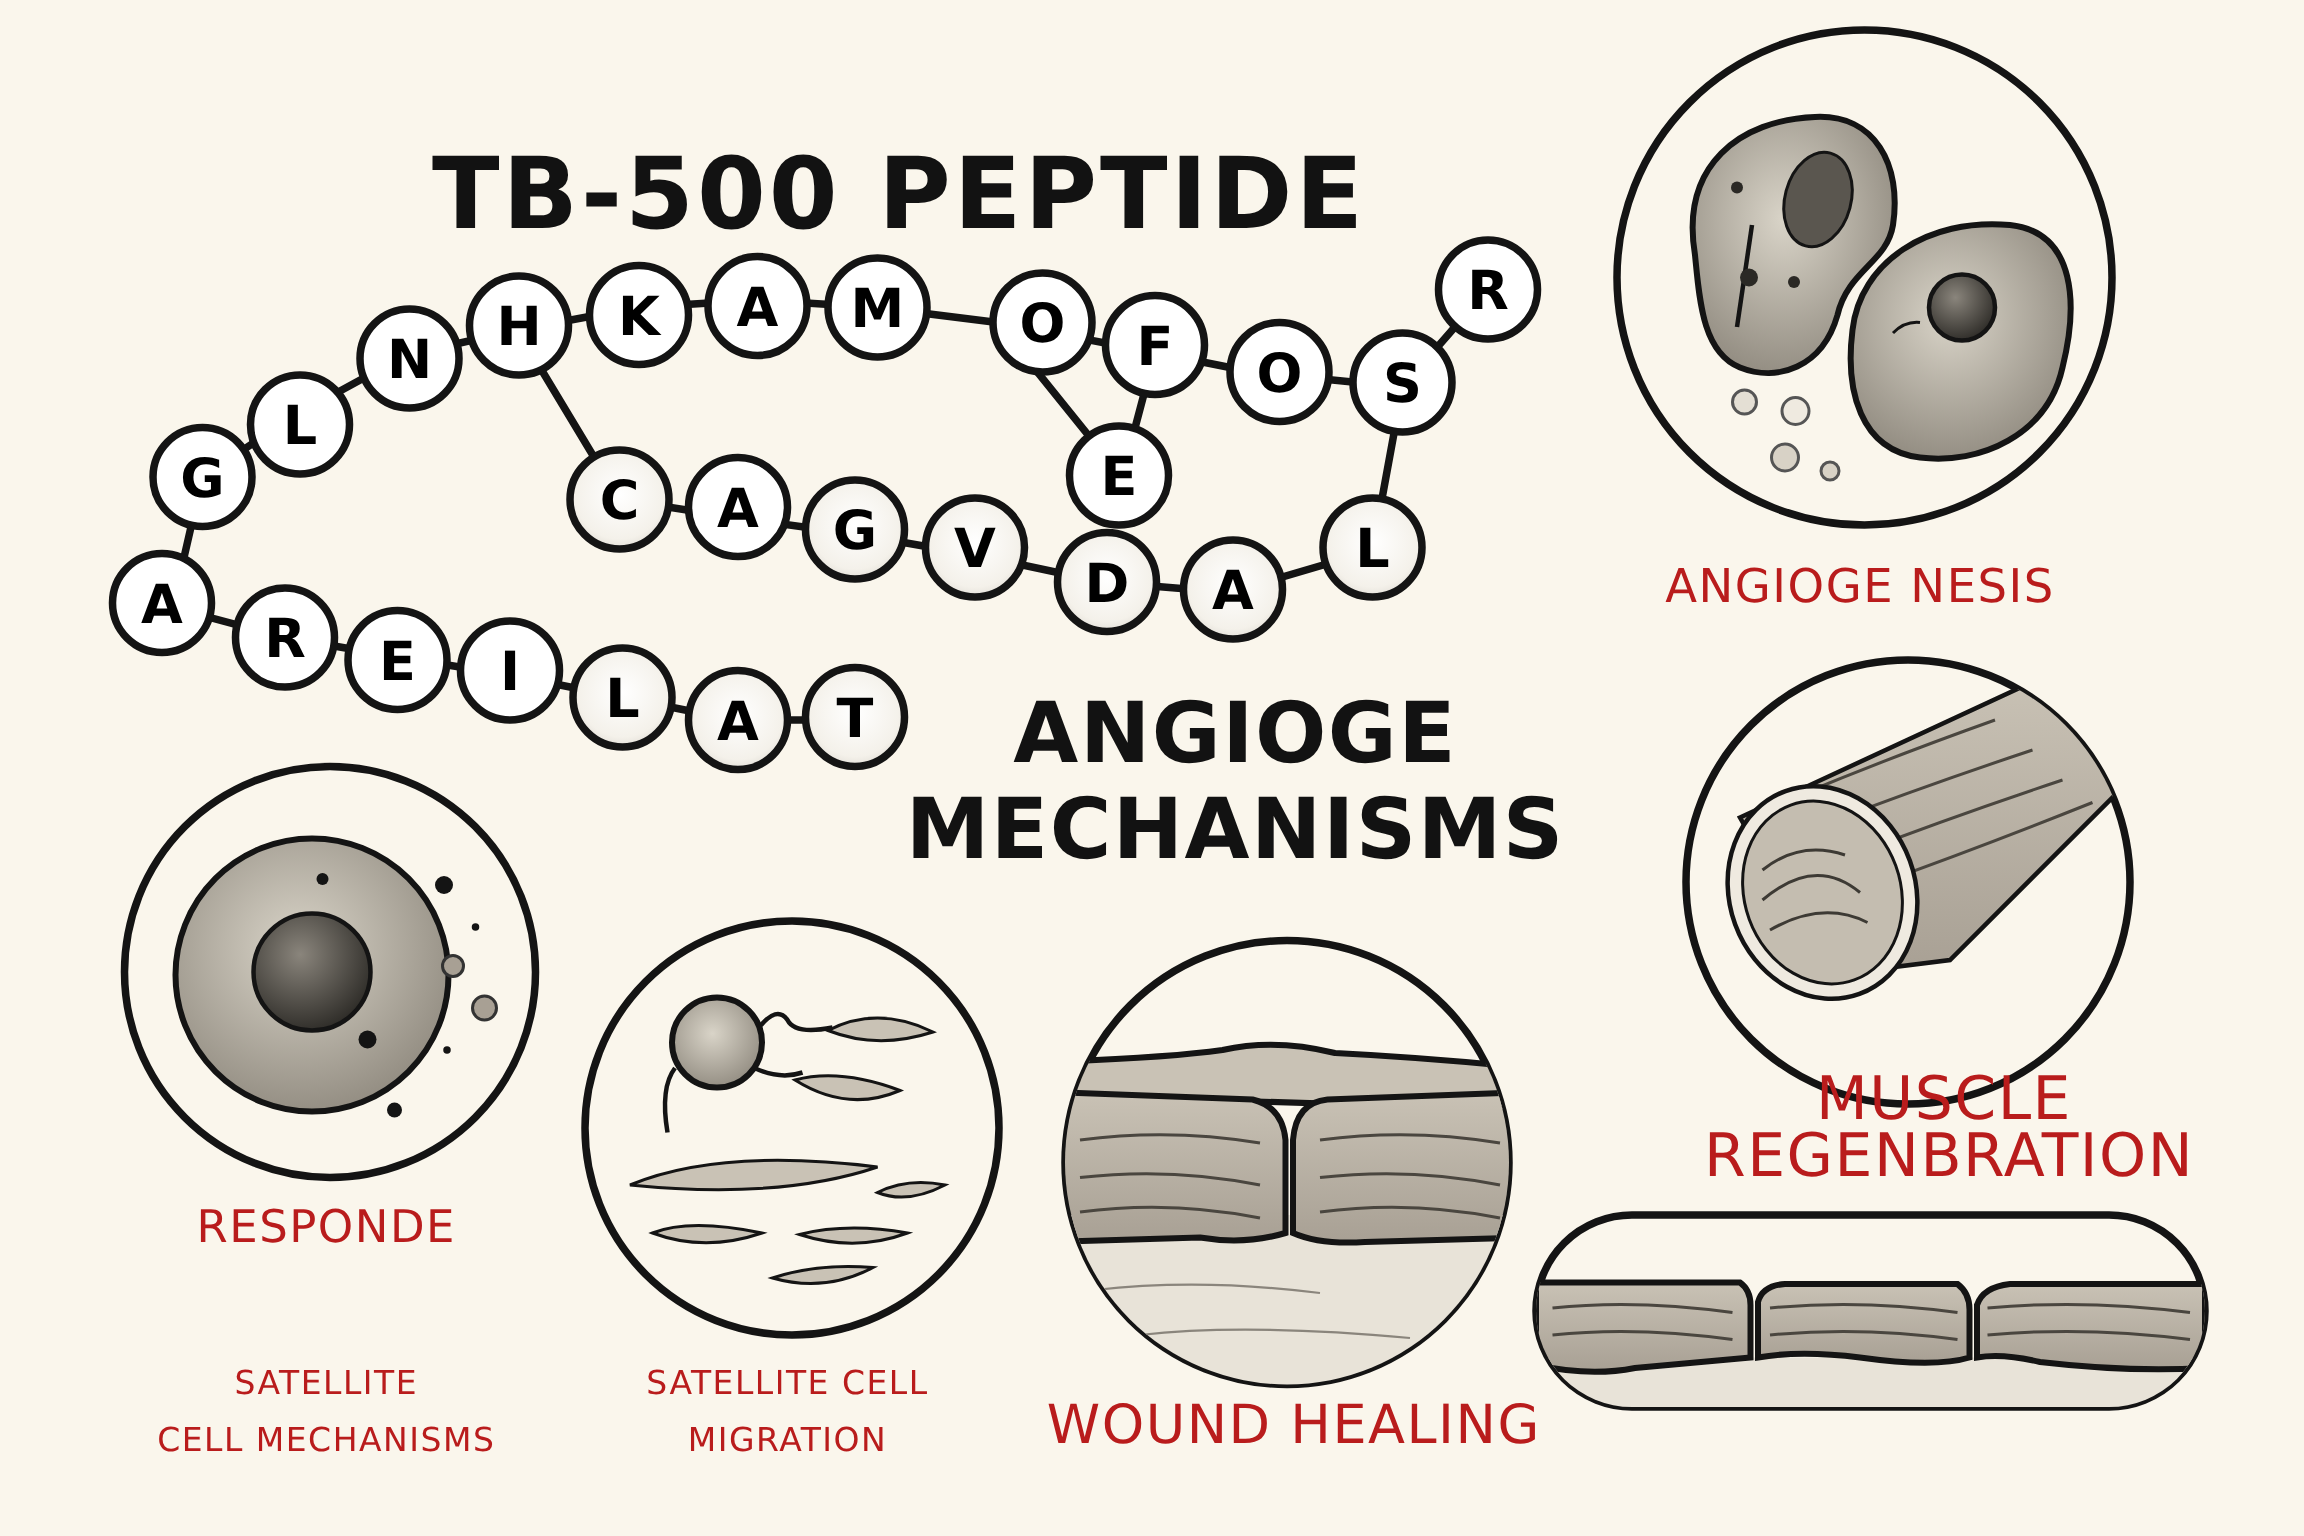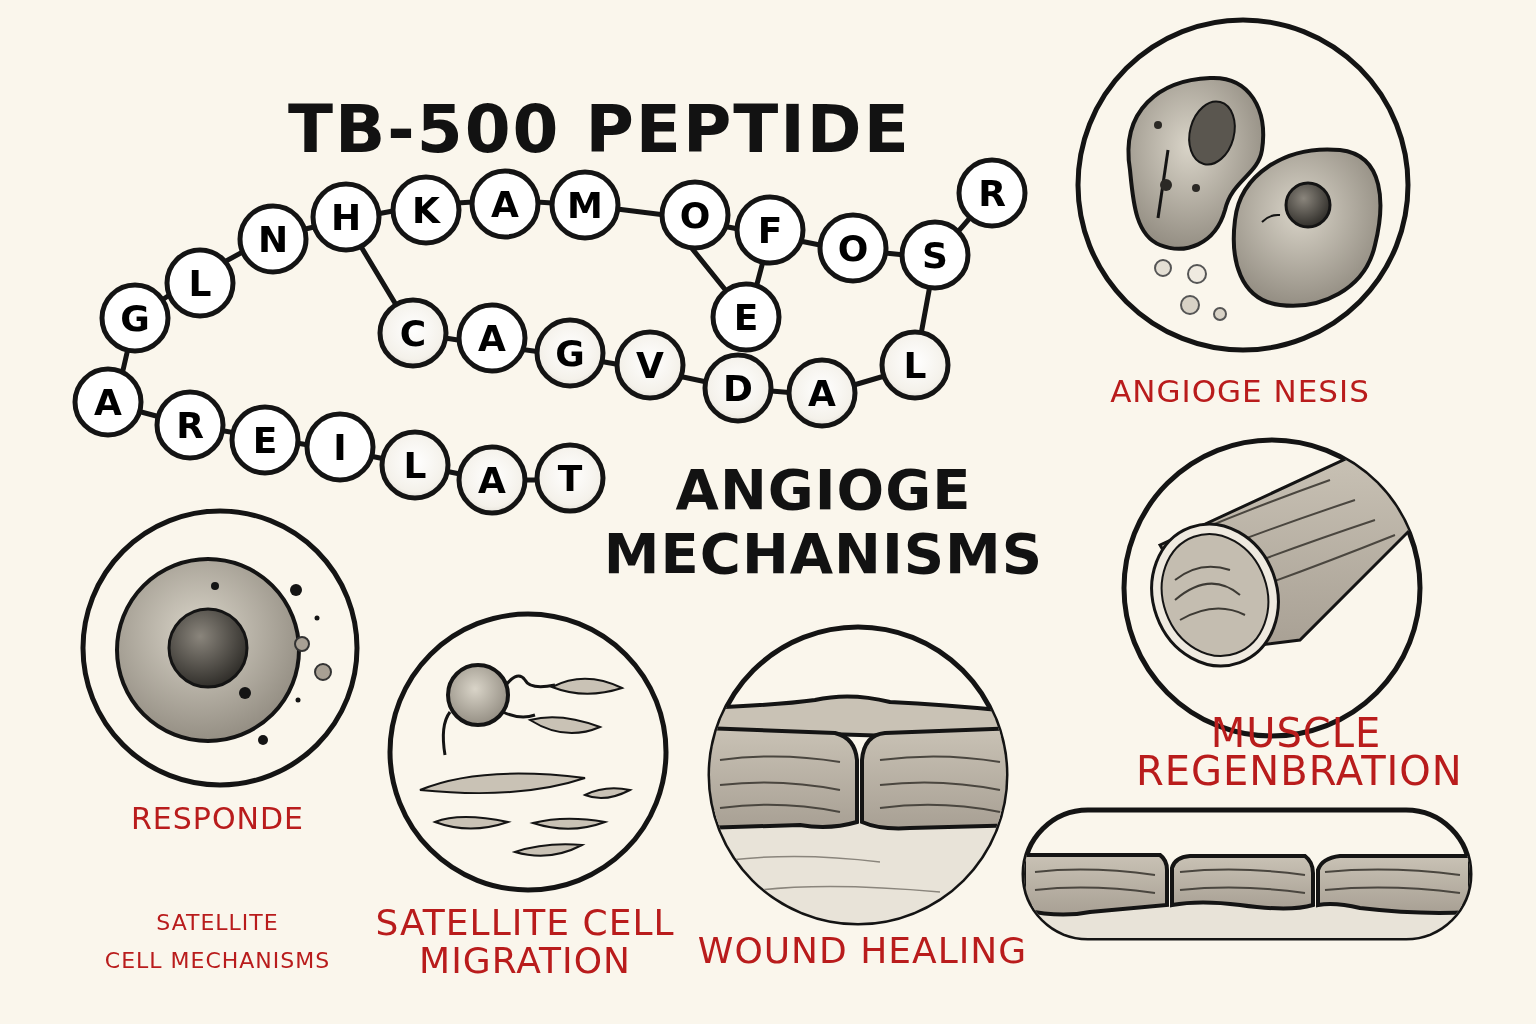--- a/index.html
+++ b/index.html
@@ -303,20 +303,20 @@
 
   <div class="label" style="left:50px; top:800px; width:335px; font-size:30px;">
     <div>RESPONDE</div>
   </div>
 
   <div class="label" style="left:50px; top:904px; width:335px; font-size:22px;">
     <div>SATELLITE</div>
     <div>CELL MECHANISMS</div>
   </div>
 
-  <div class="label" style="left:370px; top:904px; width:310px; font-size:36px;">
+  <div class="label" style="left:370px; top:904px; width:310px; font-size:22px;">
     <div>SATELLITE CELL</div>
     <div>MIGRATION</div>
   </div>
 
   <div class="label" style="left:695px; top:932px; width:335px; font-size:36px;">WOUND HEALING</div>
 
 </div>
 
 </body></html>

